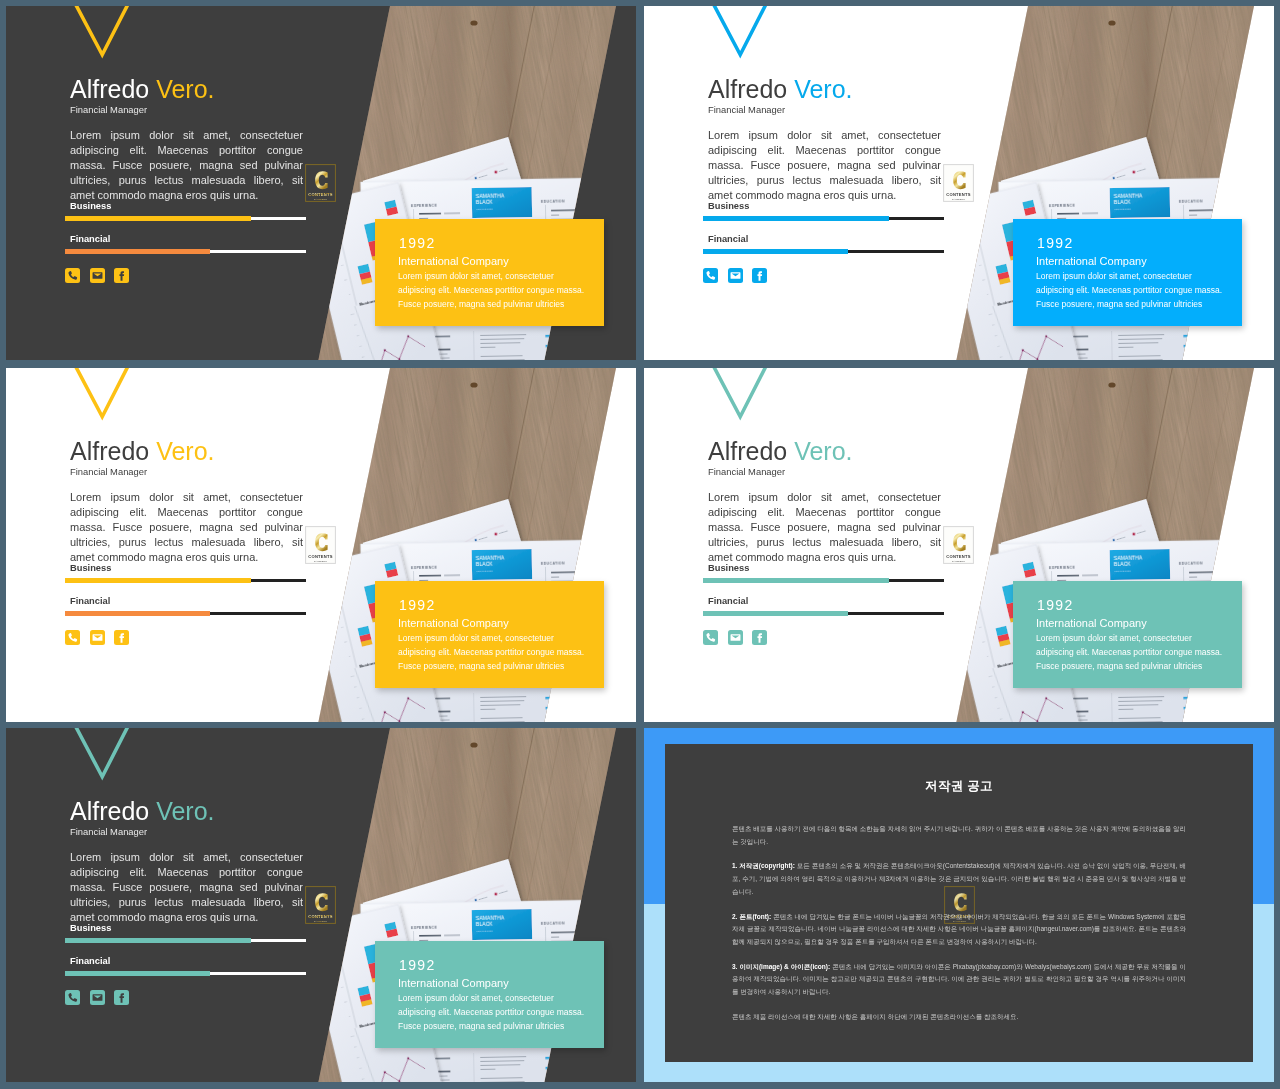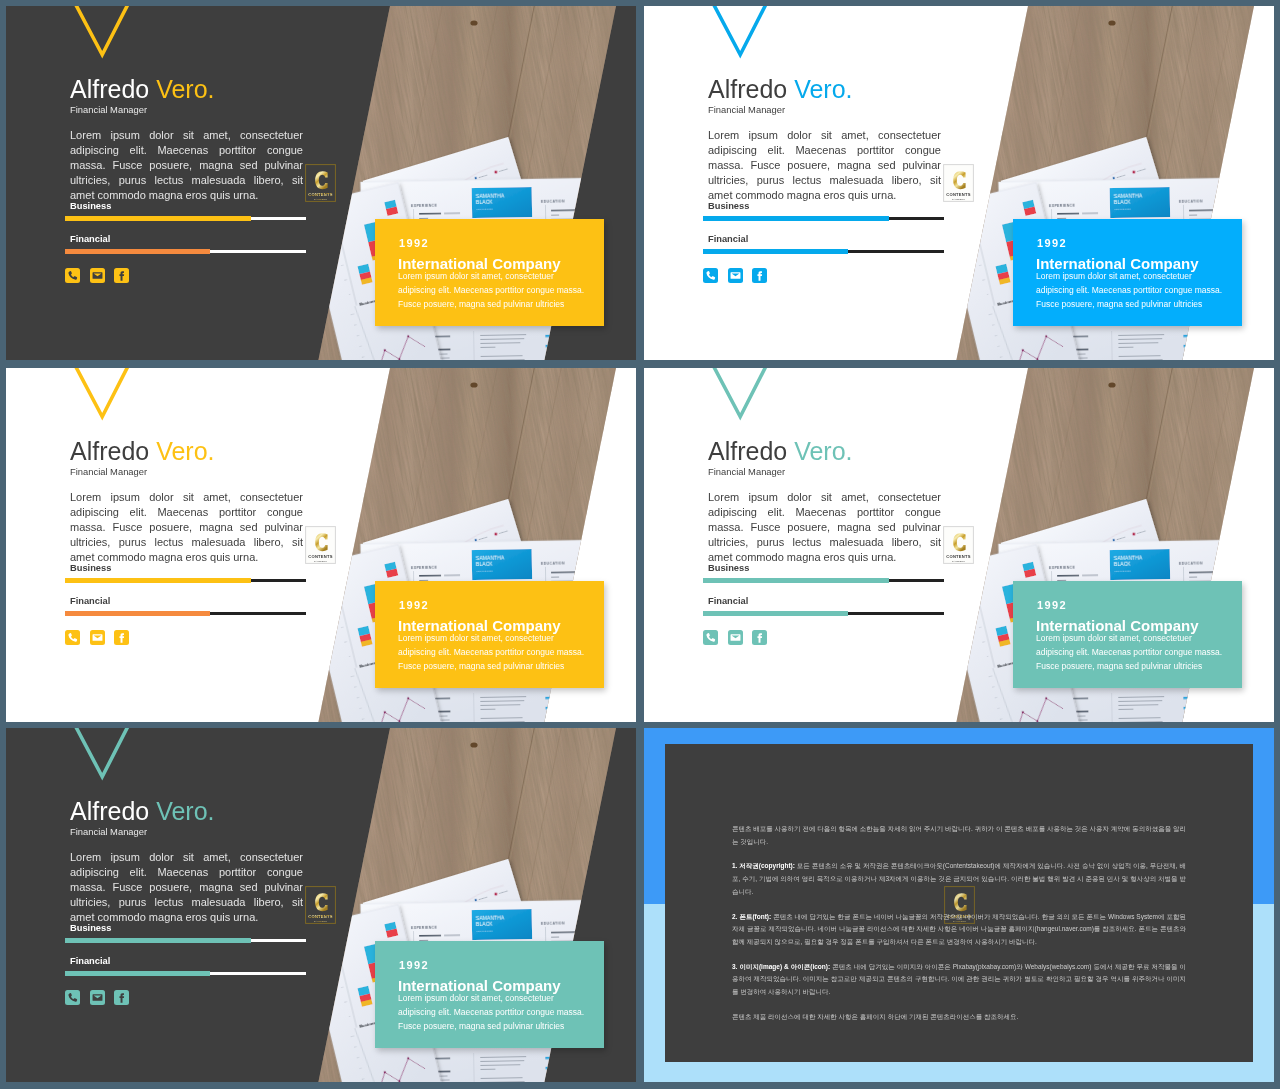--- a/index.html
+++ b/index.html
@@ -20,23 +20,23 @@
   .role{position:absolute;left:64px;top:98px;font-size:9.4px;font-weight:500;line-height:12px;}
   .para{position:absolute;left:64px;top:122px;width:233px;font-size:11px;
         line-height:15px;text-align:justify;}
   .barlabel{position:absolute;left:64px;font-size:9.3px;font-weight:700;line-height:11px;}
   .bartrack{position:absolute;left:59px;width:241px;height:2.6px;}
   .barfill{position:absolute;left:0;top:-1.3px;height:5.2px;}
   .socials{position:absolute;left:59px;top:262px;}
   .soc{position:absolute;width:15px;height:15px;border-radius:2.5px;}
   .soc svg{position:absolute;left:0;top:0}
   .card{position:absolute;box-shadow:2px 3px 6px rgba(0,0,0,.22);}
-  .card .yr{position:absolute;left:24px;top:16px;font-size:11px;color:#fff;
-            letter-spacing:1.4px;font-weight:700;line-height:16px;}
-  .card .ttl{position:absolute;left:23px;top:36px;font-size:15px;color:#fff;font-weight:700;}
+  .card .yr{position:absolute;left:24px;top:16px;font-size:14px;color:#fff;
+            letter-spacing:1.4px;font-weight:400;line-height:16px;}
+  .card .ttl{position:absolute;left:23px;top:36px;font-size:11px;color:#fff;font-weight:400;}
   .card .txt{position:absolute;left:23px;top:50px;width:220px;font-size:8.5px;
              line-height:14.1px;color:#fff;white-space:nowrap;}
   .clogo{position:absolute;width:33px;height:40px;}
 </style>
 </head>
 <body>
 
 <div class="grid">
   <div class="slide s1" id="sl0">
       <div class="slidebg" style="position:absolute;inset:0;background:#3e3e3e"></div>
@@ -1200,20 +1200,21 @@
           <div>Lorem ipsum dolor sit amet, consectetuer</div>
           <div>adipiscing elit. Maecenas porttitor congue massa.</div>
           <div>Fusce posuere, magna sed pulvinar ultricies</div>
         </div>
       </div>
     </div>
   <div class="slide s6" id="sl5">
       <div style="position:absolute;left:0;top:0;width:630px;height:176px;background:#3d9af7"></div>
       <div style="position:absolute;left:0;top:176px;width:630px;height:180px;background:#ade0fa"></div>
       <div style="position:absolute;left:21px;top:16px;width:588px;height:318px;background:#3e3e3e;overflow:hidden">
+        <div style="position:absolute;left:0;top:34px;width:588px;text-align:center;color:#ffffff;font-size:12.5px;font-weight:bold;letter-spacing:.3px">저작권 공고</div>
         <div style="position:absolute;left:278px;top:141px;opacity:.92"><svg width="33" height="40" viewBox="0 0 33 40">
   <defs>
               <linearGradient id="gld5" x1="0" y1="0" x2=".6" y2="1">
     <stop offset="0" stop-color="#d8b548"></stop>
                 <stop offset=".28" stop-color="#f7ecb0"></stop>
     <stop offset=".5" stop-color="#c79e2c"></stop>
                 <stop offset=".72" stop-color="#f3e49c"></stop>
     <stop offset="1" stop-color="#a57f1e"></stop>
               </linearGradient>
             </defs>

